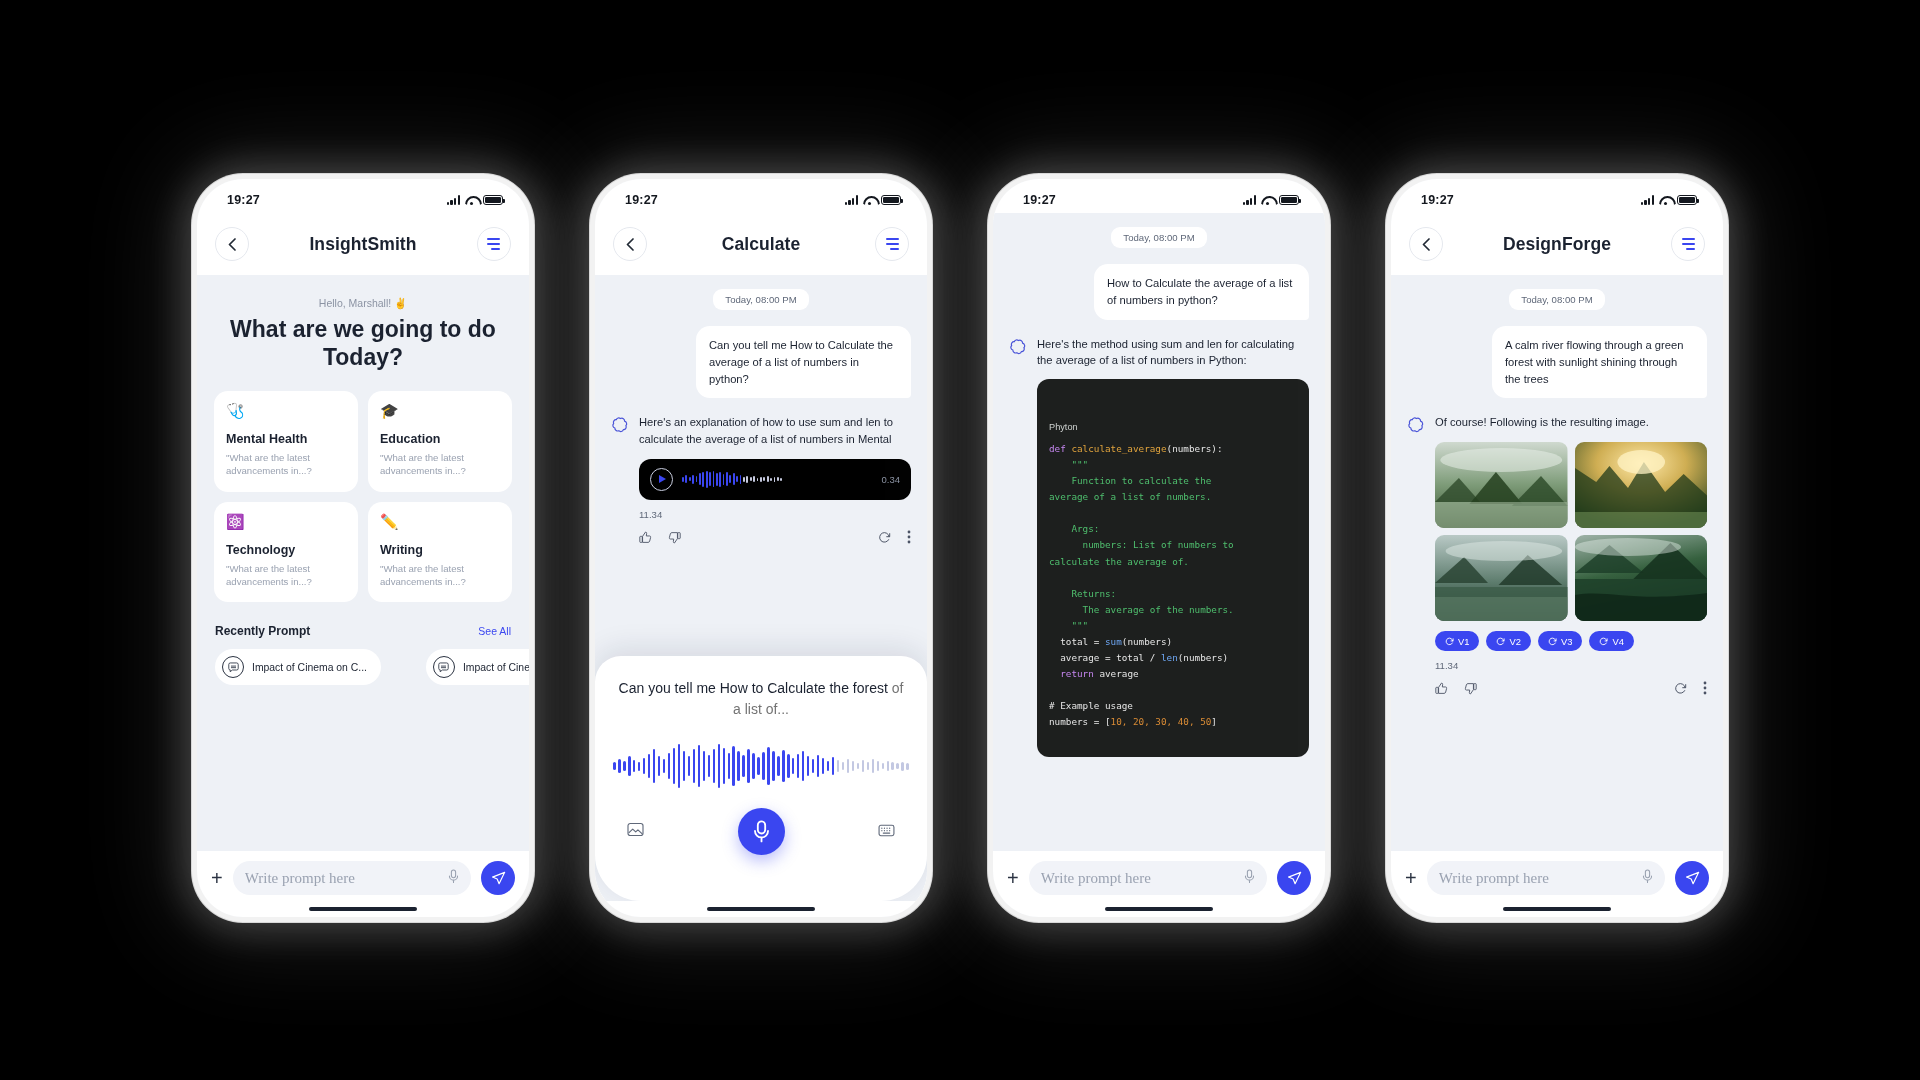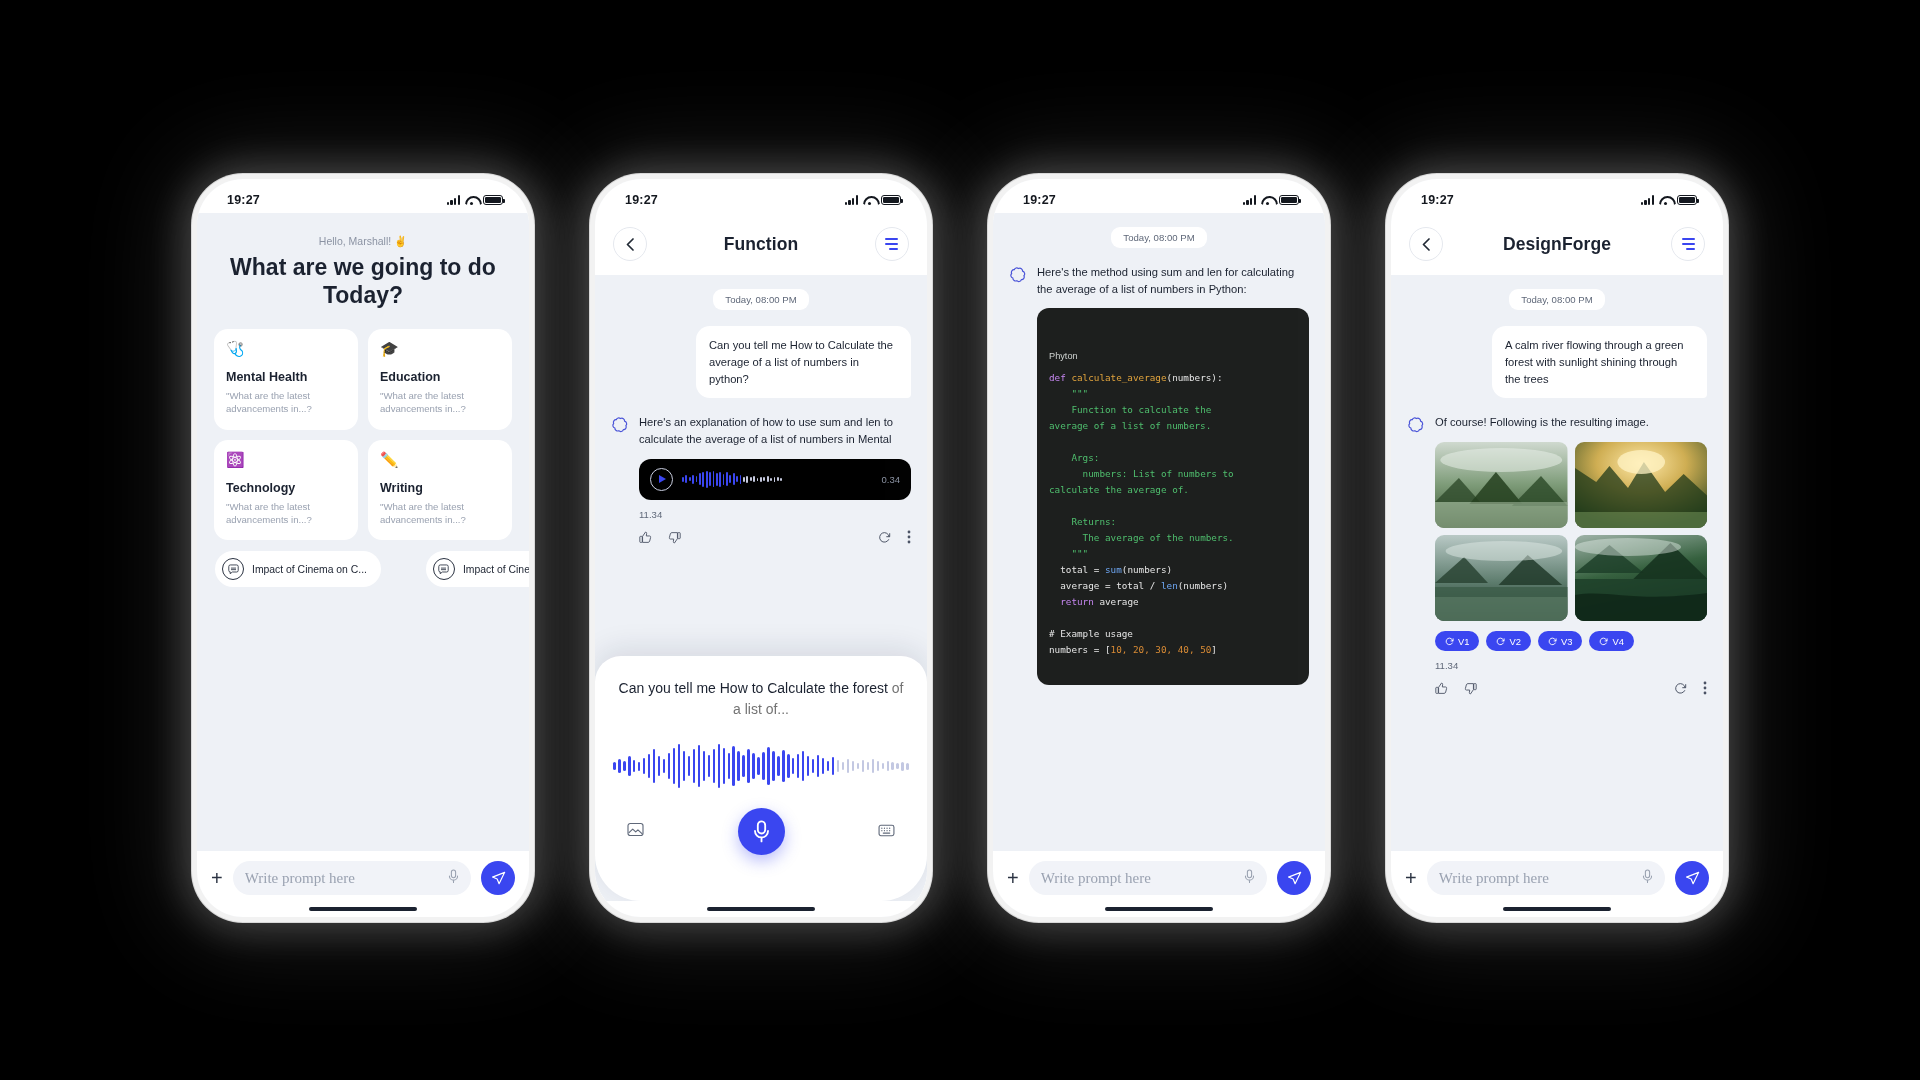--- a/index.html
+++ b/index.html
@@ -264,20 +264,35 @@
               <i></i>
               <i></i>
             </span>
           <span class="wifi"></span>
           <span class="batt">
               <i></i>
             </span>
         </div>
       </div>
 
+      <div class="appbar">
+        <div class="circ-btn">
+          <svg width="8" height="13" viewBox="0 0 8 13">
+              <path d="M7 1 1.5 6.5 7 12" fill="none" stroke="#222a35" stroke-width="1.7" stroke-linecap="round" stroke-linejoin="round"></path>
+            </svg>
+        </div>
+        <div class="app-title">InsightSmith</div>
+        <div class="circ-btn">
+          <span class="menu-ico">
+              <b></b>
+              <b></b>
+              <b></b>
+            </span>
+        </div>
+      </div>
 
       <div class="body">
         <div class="greet">
           <div class="hi">Hello, Marshall! ✌️</div>
           <h1>What are we going to do Today?</h1>
         </div>
 
         <div class="cards">
           <div class="card">
             <span class="ico">🩺</span>
@@ -294,20 +309,24 @@
             <h3>Technology</h3>
             <p>"What are the latest advancements in...?</p>
           </div>
           <div class="card">
             <span class="ico">✏️</span>
             <h3>Writing</h3>
             <p>"What are the latest advancements in...?</p>
           </div>
         </div>
 
+        <div class="recent-head">
+          <h4>Recently Prompt</h4>
+          <a href="#">See All</a>
+        </div>
 
         <div class="chips clipped">
           <div class="chip">
             <span class="cc">
               <svg width="11" height="11" viewBox="0 0 14 14">
                   <path d="M1 3.2a2 2 0 0 1 2-2h8a2 2 0 0 1 2 2v5a2 2 0 0 1-2 2H5.6L2.8 12.4V10.2H3a2 2 0 0 1-2-2z" fill="none" stroke="#2b3342" stroke-width="1.1"></path>
                   <path d="M4.3 5.2h5.4M4.3 7.2h5.4" stroke="#2b3342" stroke-width="1.1" stroke-linecap="round"></path>
                 </svg>
             </span>
             <span>Impact of Cinema on C...</span>
@@ -365,21 +384,21 @@
             </span>
         </div>
       </div>
 
       <div class="appbar">
         <div class="circ-btn">
           <svg width="8" height="13" viewBox="0 0 8 13">
               <path d="M7 1 1.5 6.5 7 12" fill="none" stroke="#222a35" stroke-width="1.7" stroke-linecap="round" stroke-linejoin="round"></path>
             </svg>
         </div>
-        <div class="app-title">Function</div>
+        <div class="app-title">Calculate</div>
         <div class="circ-btn">
           <span class="menu-ico">
               <b></b>
               <b></b>
               <b></b>
             </span>
         </div>
       </div>
 
       <div class="body">
@@ -580,20 +599,21 @@
           <span class="batt">
               <i></i>
             </span>
         </div>
       </div>
 
 
       <div class="body">
         <div class="chat">
           <div class="daypill">Today, 08:00 PM</div>
+          <div class="bubble-user">How to Calculate the average of a list of numbers in python?</div>
 
           <div class="bot-row">
             <span class="bot-logo">
               <svg width="19" height="19" viewBox="0 0 24 24">
                   <path d="M12 3.2c2.6-1.3 5.4.6 5.1 3.3 2.6.6 3.6 3.9 1.7 5.7 1.3 2.3-.5 5.2-3.2 5 -.7 2.6-4 3.3-5.7 1.3 -2.3 1.3-5.2-.6-5-3.3 -2.6-.7-3.4-3.9-1.5-5.7 -1.2-2.3.7-5.1 3.3-4.8C7.4 2.2 10.2 2 12 3.2z" fill="none" stroke="#4a54d8" stroke-width="1.5" stroke-linejoin="round"></path>
                 </svg>
             </span>
             <div class="bot-col">
               <div class="bot-plain">Here's the method using sum and len for calculating the average of a list of numbers in Python:</div>
               <div class="codebox">

